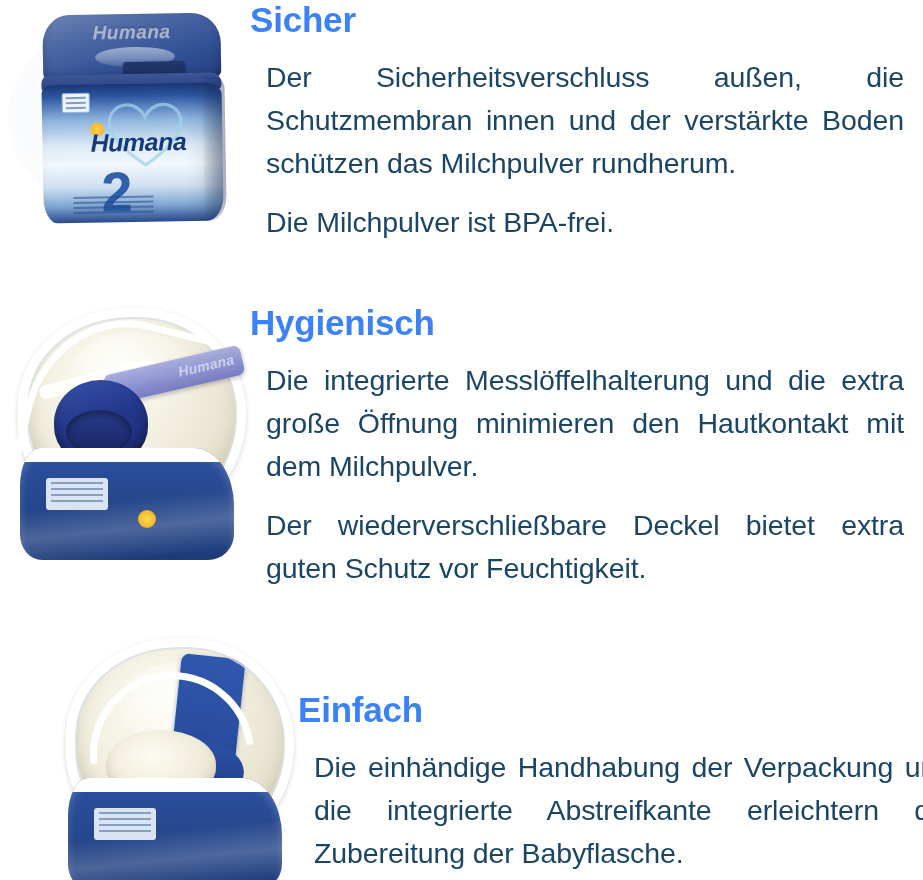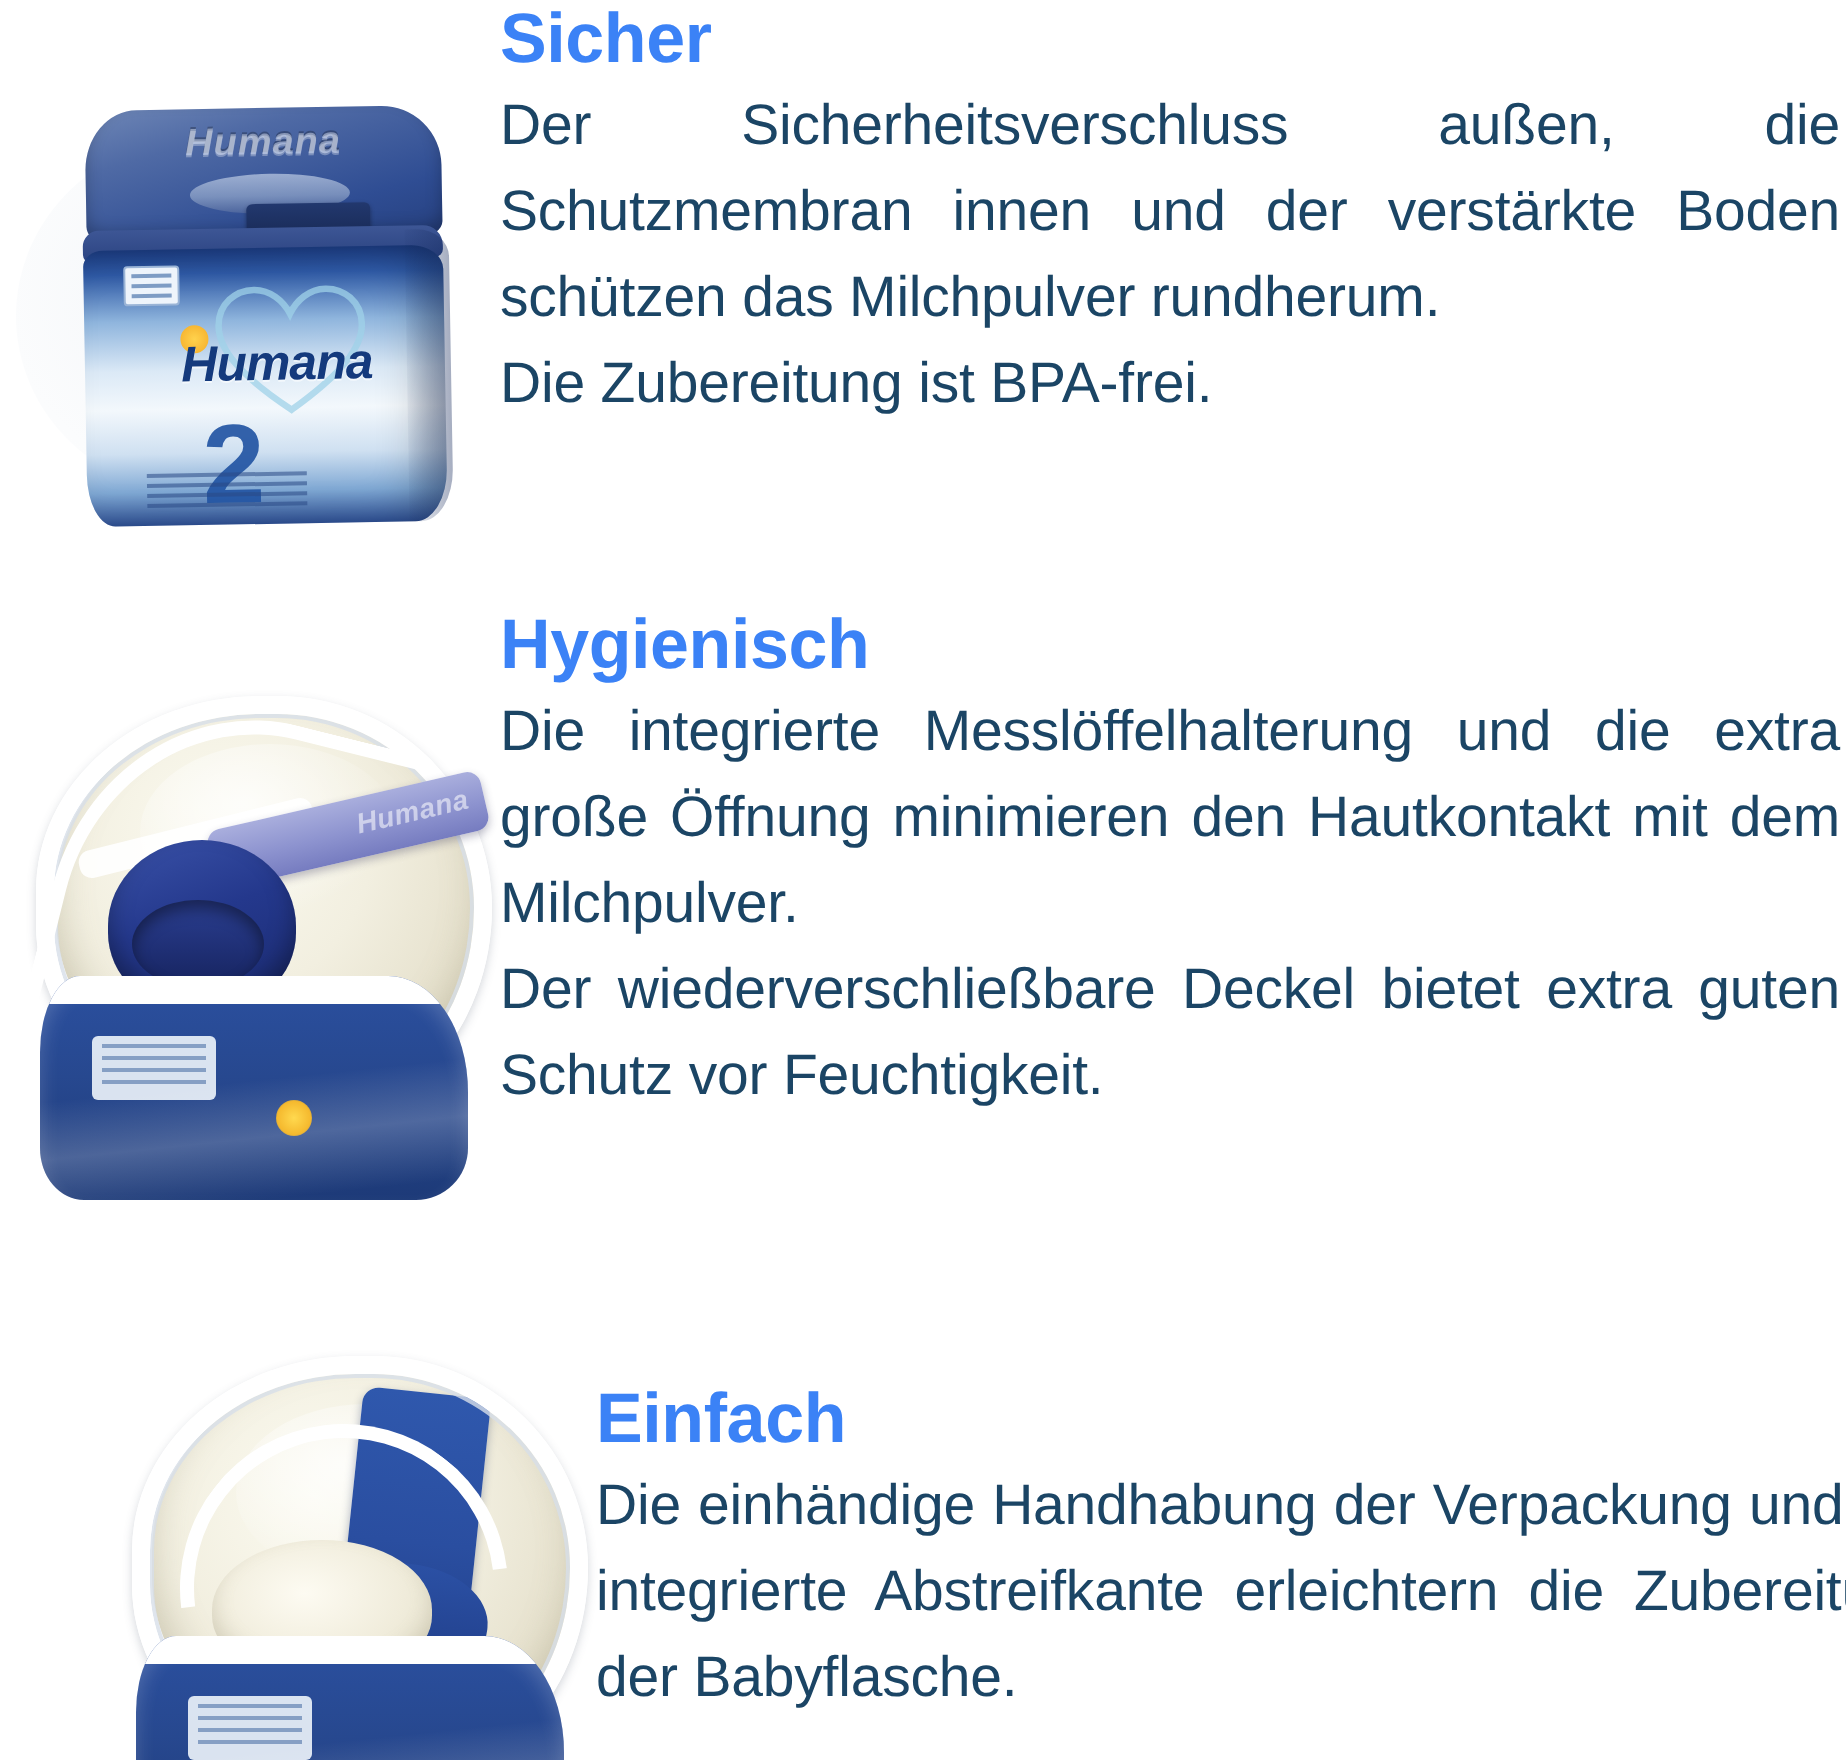--- a/index.html
+++ b/index.html
@@ -5,33 +5,33 @@
   html,body{margin:0;padding:0;}
   body{
     width:923px;height:880px;background:#ffffff;
     font-family:"Liberation Sans", sans-serif;
     overflow:hidden;
   }
   .page{position:relative;width:923px;height:880px;background:#fff;}
 
   .feature{position:absolute;left:0;width:923px;display:flex;}
 
-  .media{position:relative;width:250px;flex:0 0 250px;margin-top:40px;}
+  .media{position:relative;width:250px;flex:0 0 250px;}
   .copy{position:relative;flex:1 1 auto;padding-right:3px;}
 
   .heading{
     color:#3b82f6;font-weight:bold;letter-spacing:-0.2px;
     font-size:35px;line-height:40px;margin:0 0 2px 0;
   }
   .body-text{
     color:#1b4565;font-size:28.5px;line-height:43px;
     text-align:justify;text-justify:inter-word;margin:0;
     letter-spacing:-0.1px;
   }
-  .para{margin:0;}
+  .para{margin:16px;}
 
   
   .tin-wrap{position:absolute;left:8px;top:6px;width:236px;height:220px;}
   .tin-halo{
     position:absolute;left:0;top:22px;width:190px;height:180px;border-radius:50%;
     background:radial-gradient(circle at 45% 45%,#f4f6f9 0%,#fbfcfd 62%,#ffffff 100%);
   }
   .tin{
     position:absolute;left:30px;top:8px;width:185px;height:205px;
     transform:rotate(-1deg);
@@ -254,21 +254,21 @@
           </div>
           <div class="tin-side"></div>
 
         </div>
       </div>
     </div>
 
     <div class="copy">
       <h2 class="heading">Sicher</h2>
       <p class="body-text para">Der Sicherheitsverschluss außen, die Schutzmembran innen und der verstärkte Boden schützen das Milchpulver rundherum.</p>
-      <p class="body-text para" style="text-align:left;">Die Zubereitung ist BPA-frei.</p>
+      <p class="body-text para" style="text-align:left;">Die Milchpulver ist BPA-frei.</p>
     </div>
   </section>
 
   <section class="feature" style="top:300px;height:300px;">
 
     <div class="media">
       <div class="open-wrap" style="top:0px;">
         <div class="open-tin">
           <div class="powder">
             <div class="powder-sheen"></div>

